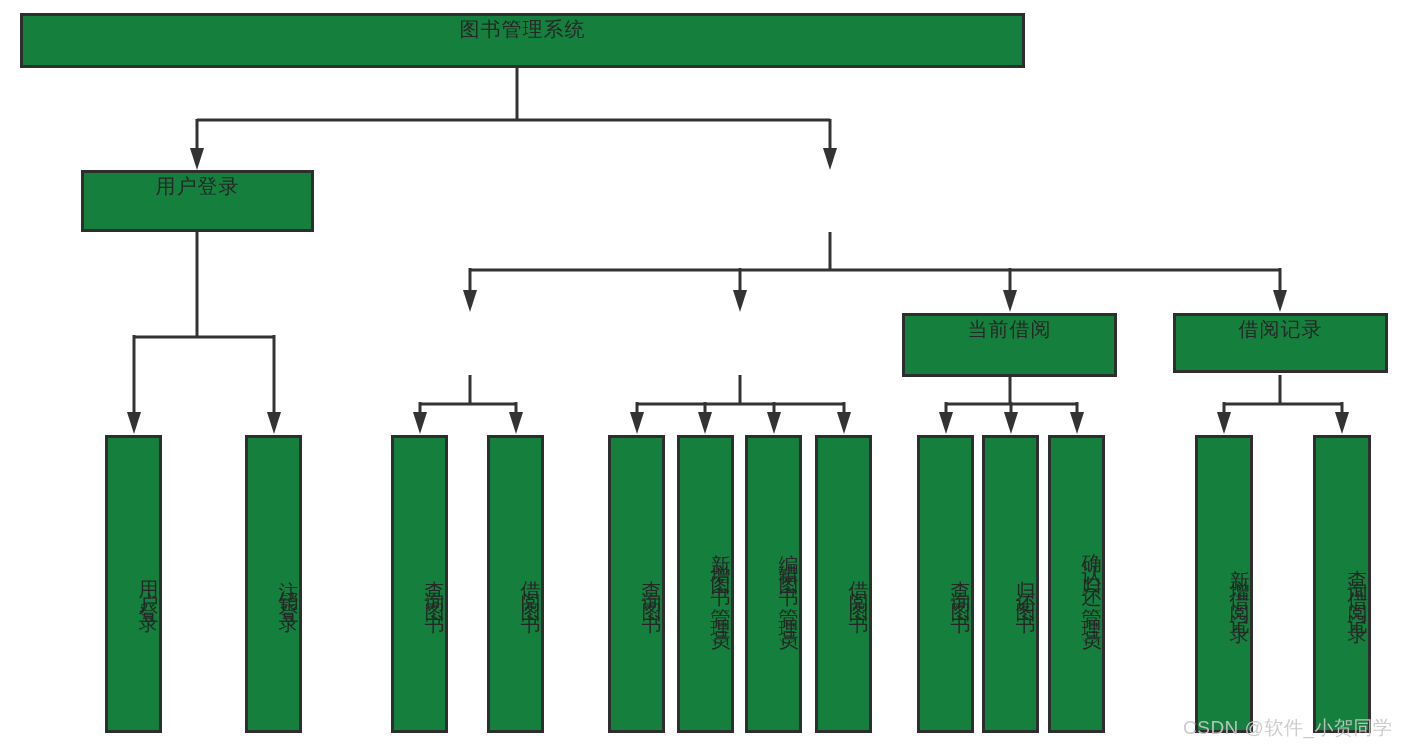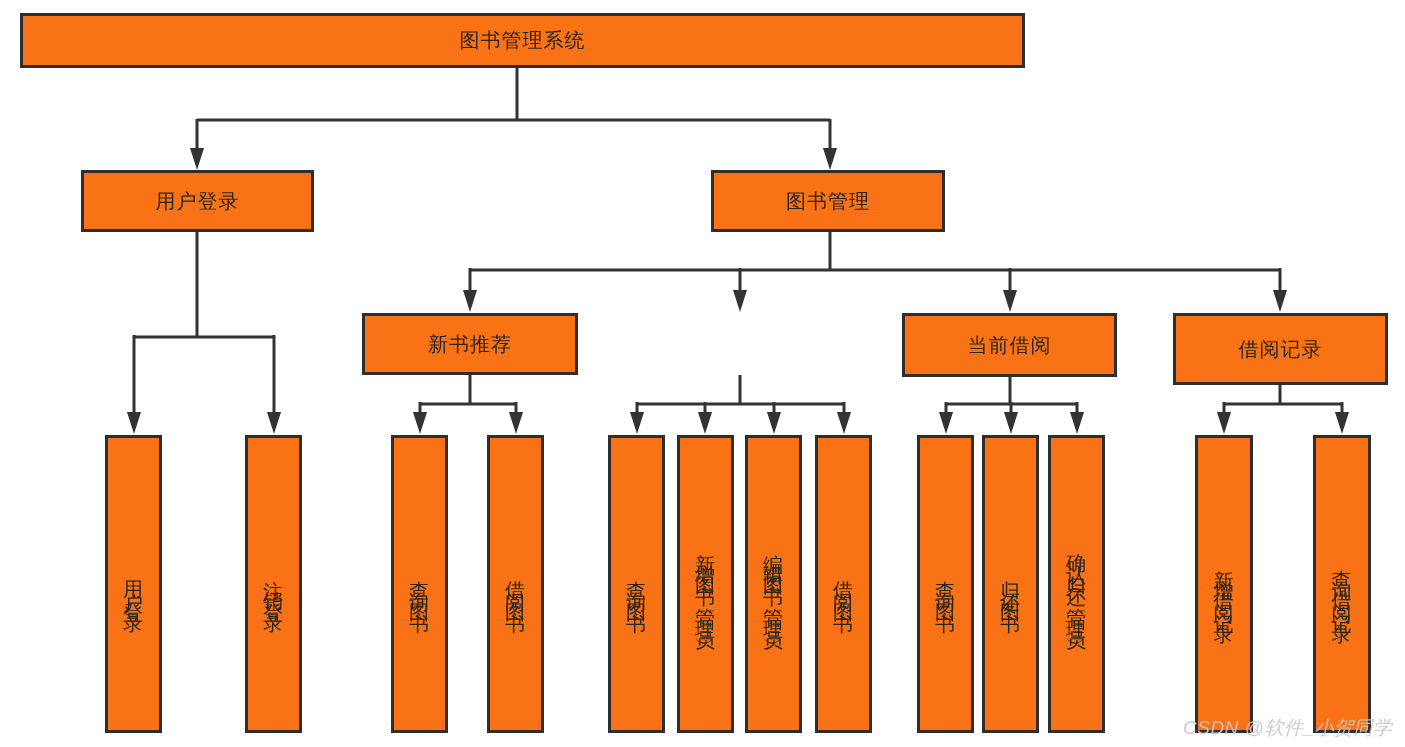--- a/index.html
+++ b/index.html
@@ -12,24 +12,24 @@
     overflow: hidden;
   }
   .wires {
     position: absolute;
     left: 0; top: 0;
     width: 1405px; height: 747px;
   }
   .node {
     position: absolute;
     box-sizing: border-box;
-    background: #f97316;
+    background: #15803d;
     border: 3px solid #2e2e2e;
     display: flex;
-    align-items: center;
+    align-items: flex-start;
     justify-content: center;
     color: #262626;
     font-size: 20px;
     letter-spacing: 1px;
   }
   .vnode {
     writing-mode: vertical-rl;
     text-orientation: mixed;
     letter-spacing: 11px;
     font-size: 20px;
@@ -39,21 +39,20 @@
   .watermark {
     position: absolute;
     left: 1183px;
     top: 715px;
     font-size: 19px;
     color: #c8c8c8;
     opacity: 0.92;
     letter-spacing: 0.5px;
     white-space: nowrap;
     z-index: 5;
-    font-style: italic;
   }
 </style>
 </head>
 <body>
 
 <div class="stage">
 
   <svg class="wires" width="1405" height="747" viewBox="0 0 1405 747" stroke="#333333" stroke-width="3" fill="#333333">
 
     <g>
@@ -130,31 +129,25 @@
     </g>
   </svg>
 
   <div class="node" style="left:20px;top:13px;width:1005px;height:55px">
     <span>图书管理系统</span>
   </div>
 
   <div class="node" style="left:81px;top:170px;width:233px;height:62px">
     <span>用户登录</span>
   </div>
-  <div class="node" style="left:711px;top:170px;width:234px;height:62px">
-    <span>图书管理</span>
-  </div>
 
-  <div class="node" style="left:362px;top:313px;width:216px;height:62px">
-    <span>新书推荐</span>
-  </div>
   <div class="node" style="left:902px;top:313px;width:215px;height:64px">
     <span>当前借阅</span>
   </div>
-  <div class="node" style="left:1173px;top:313px;width:215px;height:72px">
+  <div class="node" style="left:1173px;top:313px;width:215px;height:60px">
     <span>借阅记录</span>
   </div>
 
   <div class="node vnode" style="left:105px;top:435px;width:57px;height:298px">
     <span>用户登录</span>
   </div>
   <div class="node vnode" style="left:245px;top:435px;width:57px;height:298px">
     <span>注销登录</span>
   </div>
 

